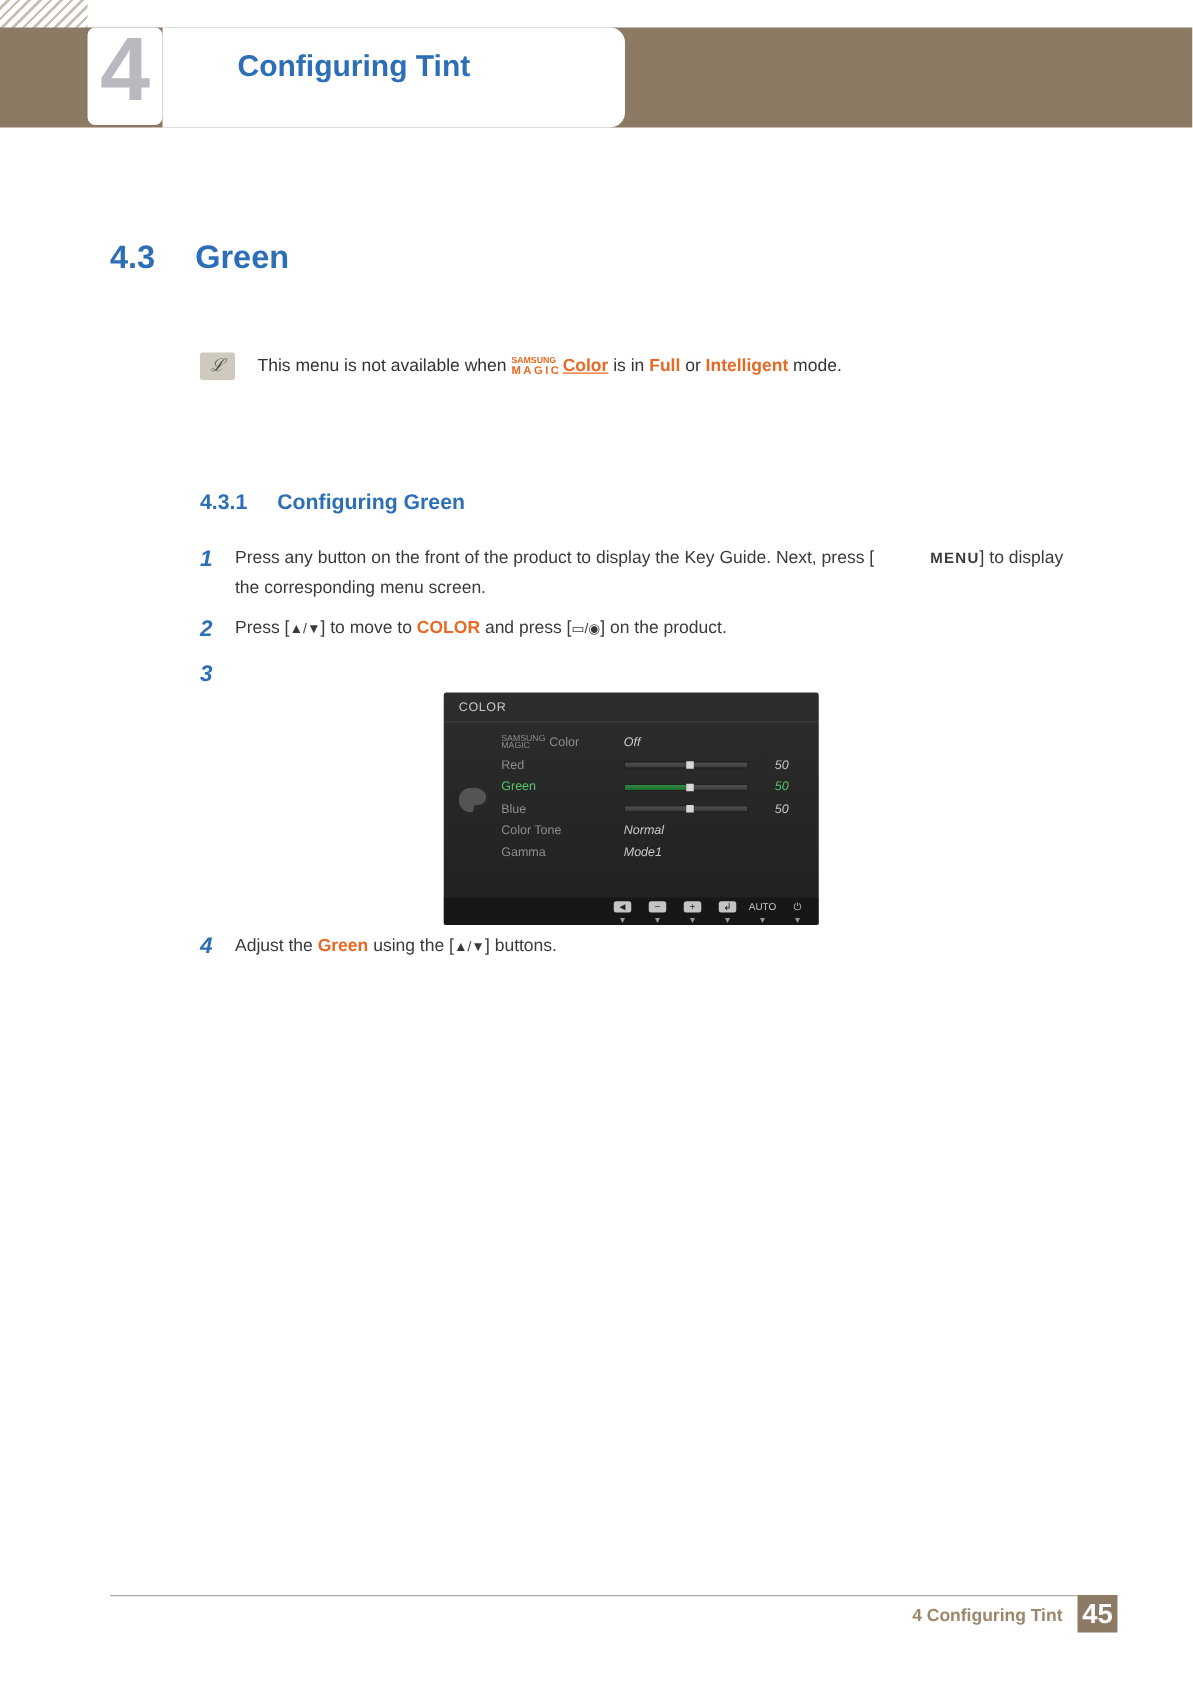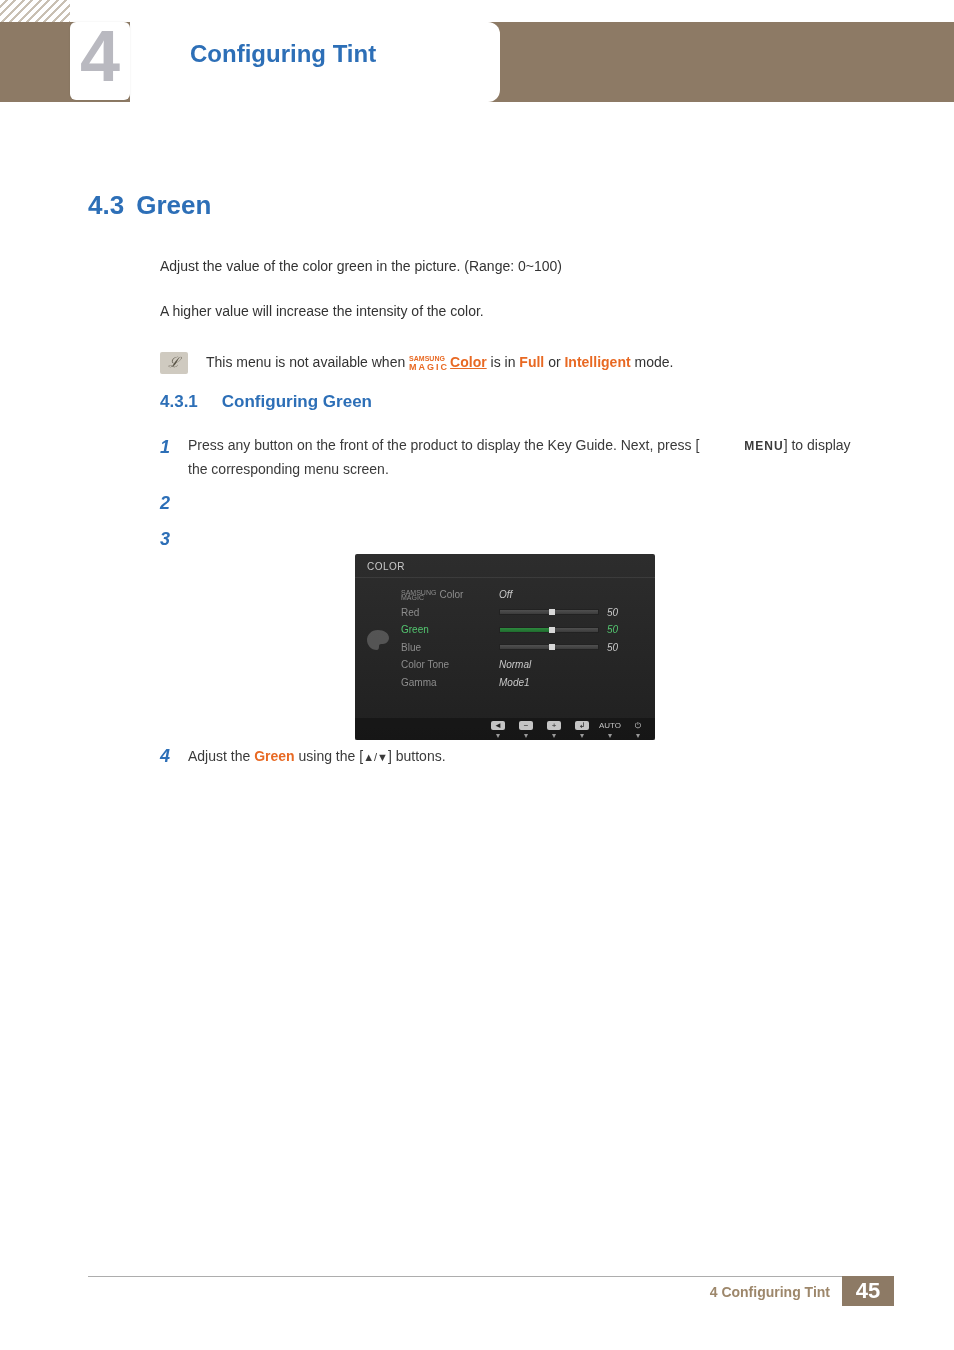--- a/index.html
+++ b/index.html
@@ -60,21 +60,21 @@
     border-top-right-radius: 12px;
     border-bottom-right-radius: 12px;
   }
   .section-head {
     position: absolute;
     top: 190px; left: 88px;
     font-size: 26px;
     font-weight: bold;
     color: #2d6fb7;
   }
-  .section-head .num { margin-right: 12px; }
+  .section-head .num { margin-right: 32px; }
   .body-copy {
     position: absolute;
     top: 254px; left: 160px;
     right: 85px;
     font-size: 14px;
     line-height: 1.8;
     color: #333;
   }
   .note-row {
     margin-top: 26px;
@@ -187,21 +187,21 @@
   .bar .thumb {
     position: absolute;
     width: 6px; top: -1px; bottom: -1px;
     left: 50%;
     background: #d8d8d8;
   }
   .bar.green .fill {
     position:absolute; left:0; top:0; bottom:0; width:50%;
     background: linear-gradient(#2d8a3e,#1f6b2e);
   }
-  .val { width: 24px; color:#c9c9c9; font-size:10px;}
+  .val { width: 24px; text-align:right; color:#c9c9c9; font-size:10px;}
   .osd-footer {
     position:absolute; bottom:0; left:0; right:0;
     height: 22px;
     background: rgba(0,0,0,.3);
     display:flex;
     justify-content:flex-end;
     gap: 14px;
     padding: 3px 10px 0;
     font-size: 8px;
     color:#999;
@@ -225,21 +225,21 @@
     color: #9d876b;
     font-size: 14px;
     font-weight: bold;
     display:flex;
     align-items:center;
     padding: 0 12px 0 0;
     flex:1;
     justify-content:flex-end;
   }
   .footer-num {
-    width: 52px;
+    width: 32px;
     background: #8d7a65;
     color: #fff;
     font-size: 22px;
     font-weight: bold;
     display:flex;
     align-items:center;
     justify-content:center;
   }
 </style>
 </head>
@@ -251,41 +251,40 @@
 <div class="chapter-box">
   <div class="chapter-num">4</div>
 </div>
 <div class="chapter-title">Configuring Tint</div>
 
 <div class="section-head">
   <span class="num">4.3</span><span>Green</span>
 </div>
 
 <div class="body-copy">
-  <p>Adjust the value of the color green in the picture. (Range: 0~100)</p>
-  <p style="margin-top:20px">A higher value will increase the intensity of the color.</p>
   <div class="note-row">
     <div class="note-icon">ℒ</div>
     <div>
       <span>This menu is not available when </span><span class="magic"><span class="top">SAMSUNG</span><span class="bot">MAGIC</span></span><span class="emph-red-u">Color</span><span> is in </span><span class="emph-red">Full</span><span> or </span><span class="emph-red">Intelligent</span><span> mode.</span>
     </div>
   </div>
 </div>
 
 <div class="subsection">
   <span class="snum">4.3.1</span><span>Configuring Green</span>
 </div>
 
 <div class="steps">
   <div class="step">
     <div class="stepnum">1</div>
     <div><span>Press any button on the front of the product to display the Key Guide. Next, press [</span><span class="menu-key">MENU</span><span>] to display the corresponding menu screen.</span></div>
   </div>
   <div class="step">
     <div class="stepnum">2</div>
+    <div><span>Press [</span><span class="btn-glyph">▲/▼</span><span>] to move to </span><span class="emph-red">COLOR</span><span> and press [</span><span class="btn-glyph">▭/◉</span><span>] on the product.</span></div>
   </div>
   <div class="step">
     <div class="stepnum">3</div>
   </div>
 </div>
 
 <div class="osd">
   <div class="osd-title">COLOR</div>
   <div class="osd-sep"></div>
   <div class="osd-body">

